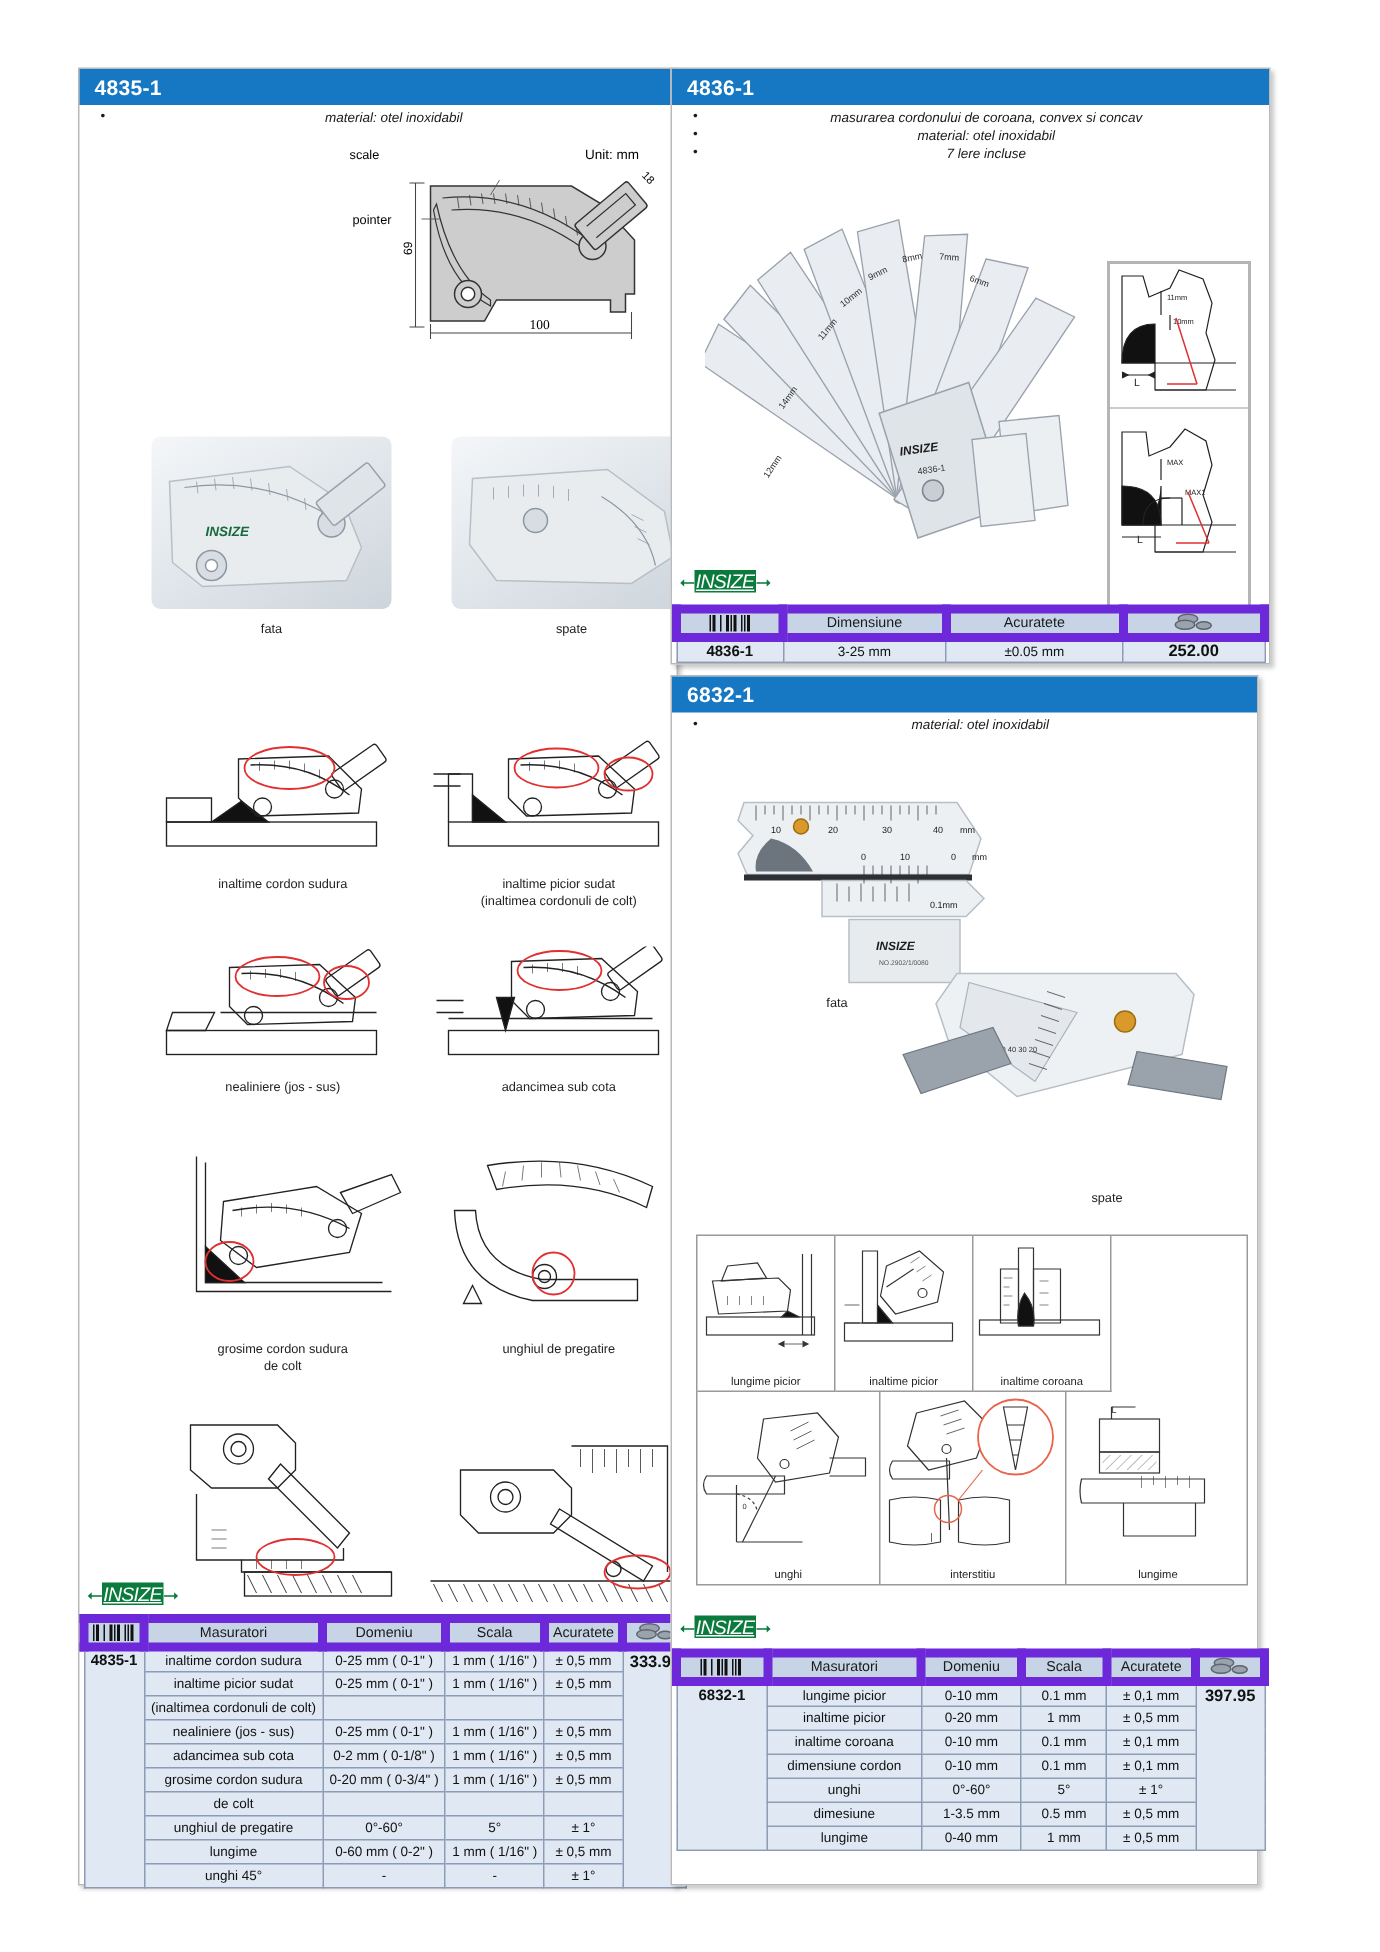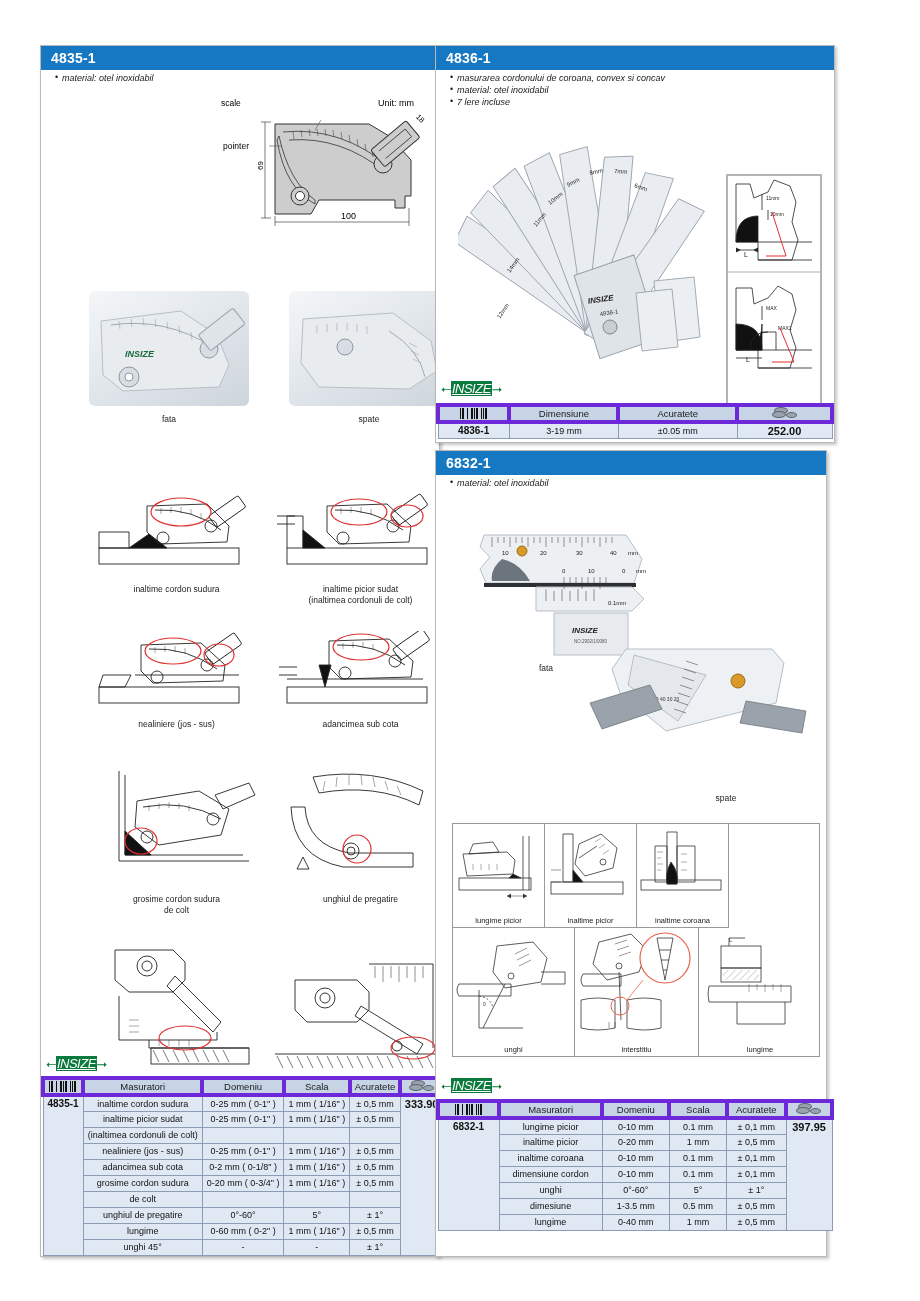--- a/index.html
+++ b/index.html
@@ -11,20 +11,21 @@
     color: #000;
   }
   .page { position: relative; width: 920px; height: 1301px; background:#fff; }
 
   
   .panel {
     position: absolute;
     background: #fff;
     border: 1px solid #b9b9b9;
     box-shadow: 2px 2px 3px rgba(0,0,0,0.22);
+    margin-left: 12px;
   }
   #panel-4835 { left: 40px;  top: 45px;  width: 400px; height: 1212px; }
   #panel-4836 { left: 435px; top: 45px;  width: 400px; height: 398px; }
   #panel-6832 { left: 435px; top: 450px; width: 392px; height: 807px; }
 
   .code-bar {
     background: #1678c2;
     color: #fff;
     font-size: 14px;
     font-weight: bold;
@@ -32,21 +33,21 @@
     padding: 4px 0 5px 10px;
     height: 24px;
     line-height: 16px;
   }
   .prod-title {
     font-size: 15px;
     font-weight: bold;
     padding: 9px 0 2px 10px;
     letter-spacing: .1px;
   }
-  .bullets { margin: 0; padding: 2px 0 0 14px; list-style: none; }
+  .bullets { margin: 0; padding: 2px 0 0 14px; list-style: none; text-align: center; }
   .bullets li {
     font-size: 9px;
     font-style: italic;
     color: #1a1a1a;
     line-height: 12px;
     position: relative;
     padding-left: 7px;
   }
   .bullets li:before {
     content: "\2022";
@@ -82,21 +83,21 @@
 
   
   table.spec {
     border-collapse: collapse;
     width: 100%;
     font-size: 9px;
     color: #111;
   }
   table.spec th {
     background: #c7d4e6;
-    border: 4px solid #6d28d9;
+    border: 6px solid #6d28d9;
     font-weight: normal;
     font-size: 9.5px;
     height: 17px;
     padding: 0 3px;
     text-align: center;
     color: #1a1a1a;
   }
   table.spec td {
     background: #dfe8f3;
     border: 1px solid #8c9cb4;
@@ -151,21 +152,21 @@
 
     <div class="code-bar">4835-1</div>
     <ul class="bullets">
       <li>material: otel inoxidabil</li>
     </ul>
 
     <div style="position:absolute; left:180px; top:52px; font-size:8.5px;">scale</div>
     <div style="position:absolute; left:337px; top:52px; font-size:9px;">Unit: mm</div>
     <div style="position:absolute; left:182px; top:95px; font-size:8.5px;">pointer</div>
     <div style="position:absolute; left:215px; top:115px; font-size:8px; transform:rotate(-90deg);">69</div>
-    <div style="position:absolute; left:300px; top:165px; font-size:9px;">100</div>
+    <div style="position:absolute; left:300px; top:165px; font-size:9px;font-family:Liberation Serif, serif;">100</div>
     <div style="position:absolute; left:375px; top:68px; font-size:7.5px; transform:rotate(45deg);">18</div>
 
     <svg class="dwg-wrap" style="left:218px; top:62px;" width="180" height="120" viewBox="0 0 180 120">
       <g stroke="#444" fill="none" stroke-width="0.7">
         <line x1="6" y1="14" x2="6" y2="110"></line>
         <line x1="2" y1="14" x2="12" y2="14"></line>
         <line x1="2" y1="110" x2="12" y2="110"></line>
         <line x1="16" y1="114" x2="150" y2="114"></line>
         <line x1="16" y1="108" x2="16" y2="118"></line>
         <line x1="150" y1="100" x2="150" y2="118"></line>
@@ -660,21 +661,21 @@
             <th style="width:110px;">Dimensiune</th>
             <th style="width:120px;">Acuratete</th>
             <th style="width:96px;">
               <span class="coins"><s class="c1"></s><s class="c2"></s><s class="c3"></s></span>
             </th>
           </tr>
         </thead>
         <tbody id="tbody-4836">
             <tr>
               <td class="code">4836-1</td>
-              <td>3-19 mm</td>
+              <td>3-25 mm</td>
               <td>±0.05 mm</td>
               <td class="price">252.00</td>
             </tr>
           </tbody>
       </table>
     </div>
   </div>
 
   <div class="panel" id="panel-6832">
     <div class="code-bar">6832-1</div>

